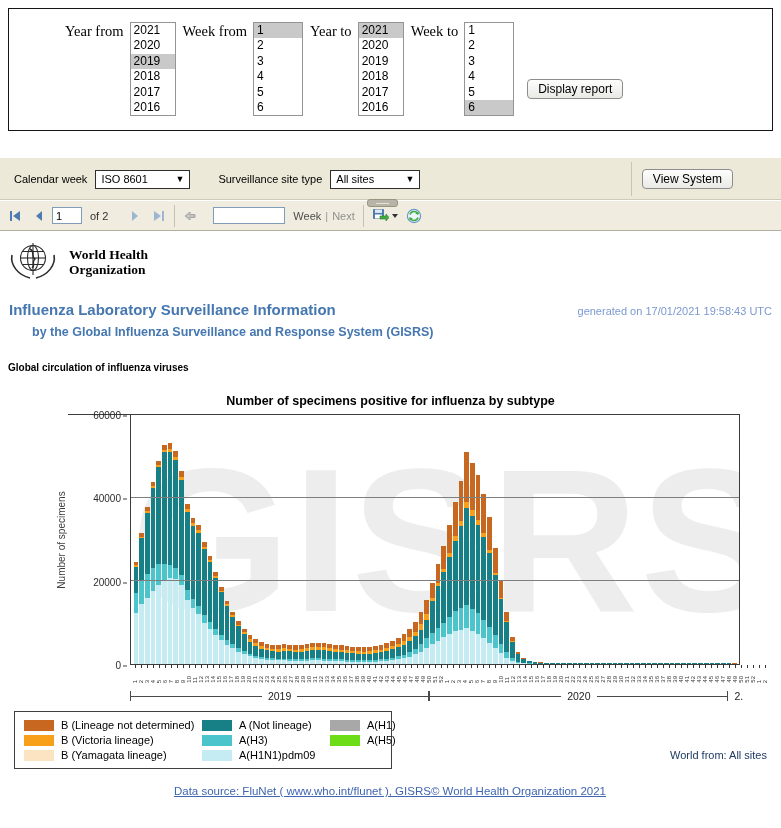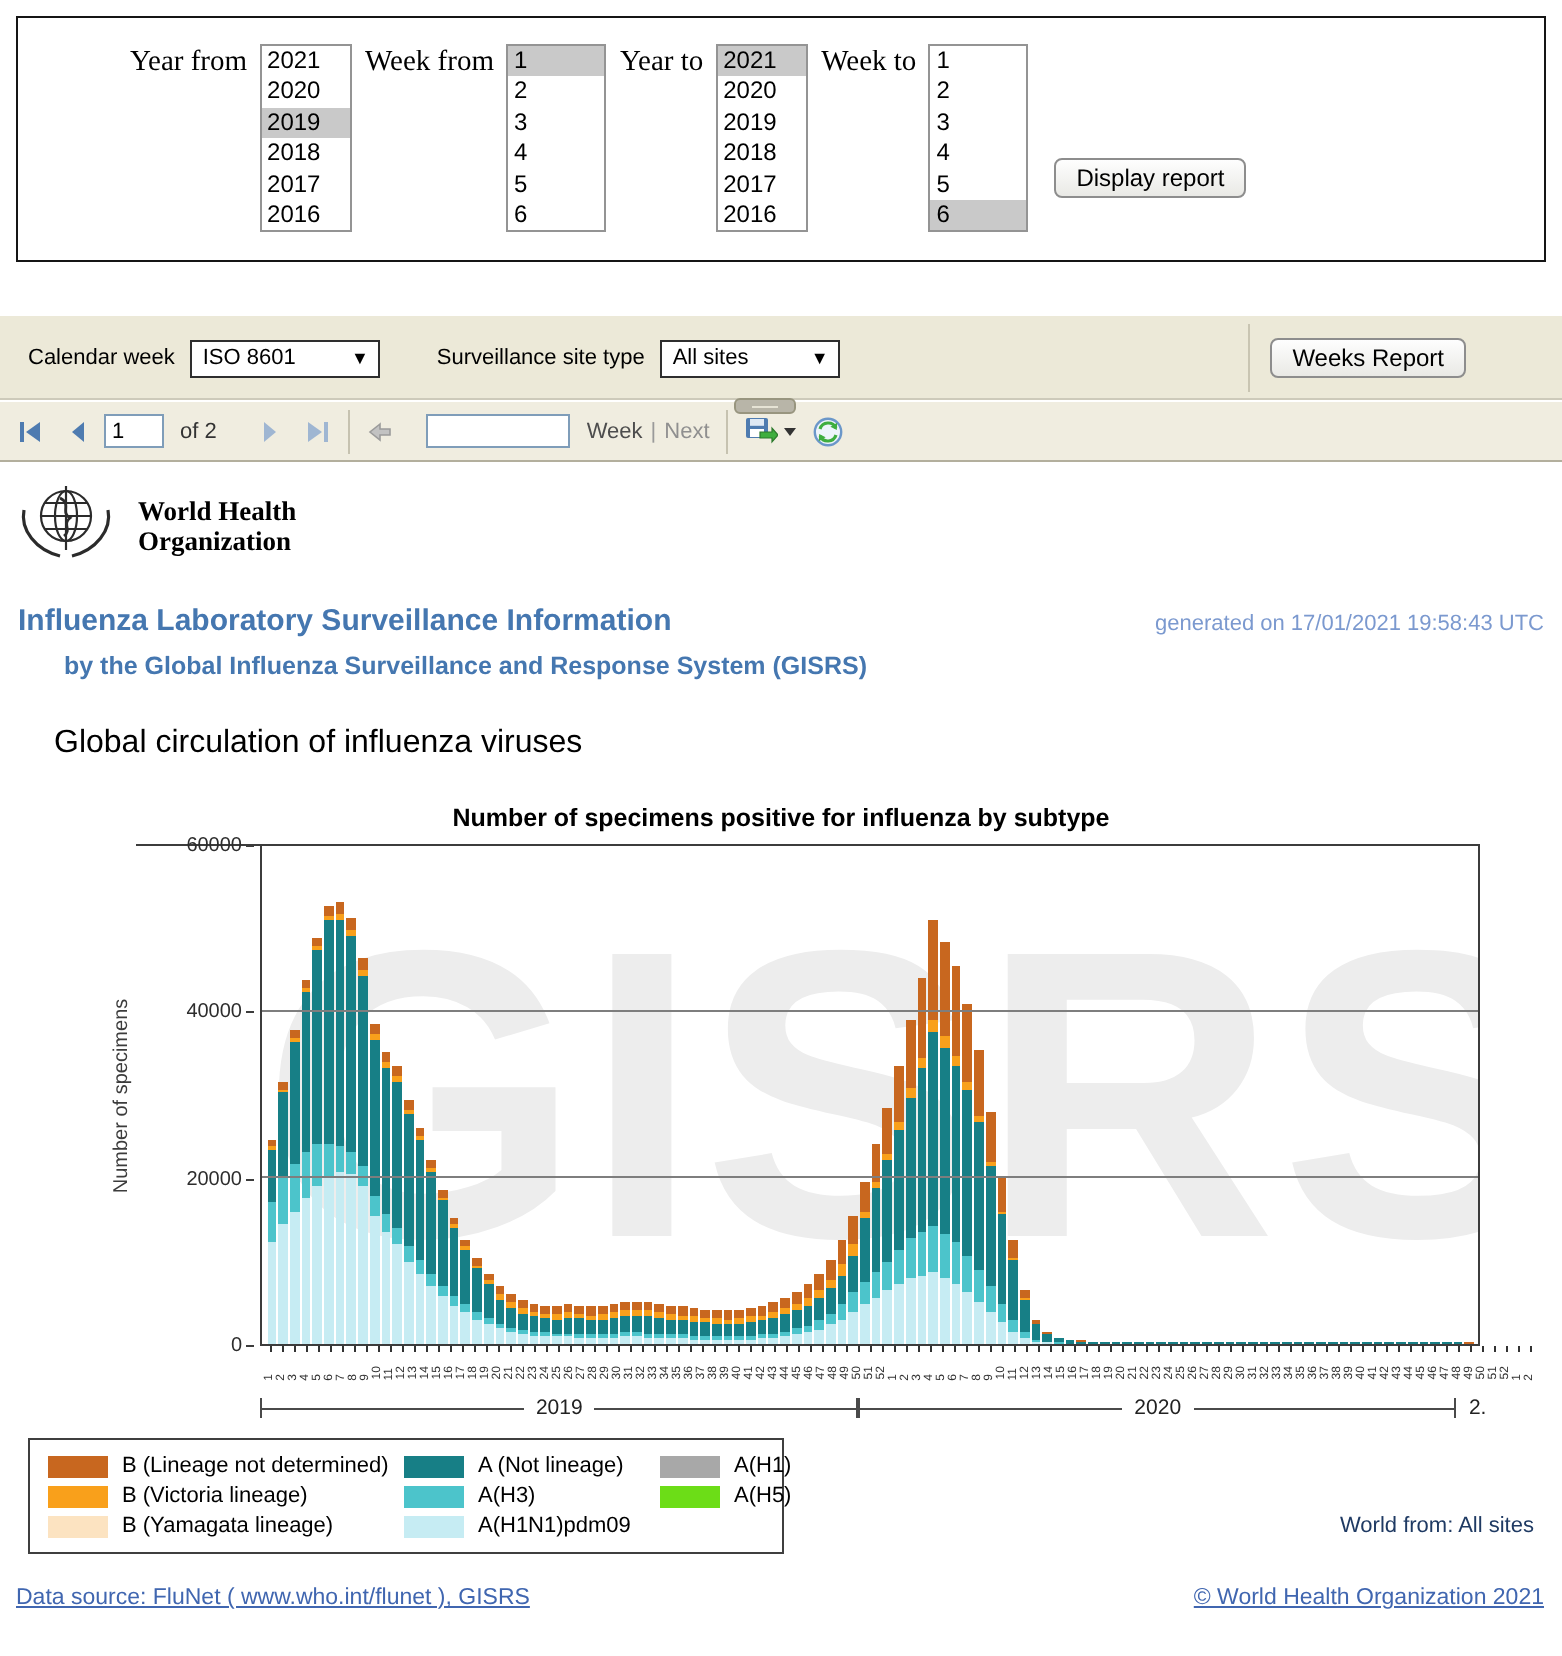--- a/index.html
+++ b/index.html
@@ -52,21 +52,21 @@
     background:#b8b5a8; border:1px solid #98957f; border-radius:3px;
   }
   .hthumb i { display:block; width:13px; height:1px; background:#e6e3d5; margin:3px auto 0; }
   
   .who-row { display:flex; align-items:center; gap:11px; margin:10px 0 0 8px; }
   .who-name { font-weight:bold; font-size:13.5px; line-height:1.1;font-family:Liberation Serif, serif; }
   .title-row { display:flex; justify-content:space-between; align-items:baseline; margin:16px 9px 0; }
   .rpt-title { color:#4577b0; font-weight:bold; font-size:15px; }
   .generated { color:#7b99cf; font-size:11px; }
   .rpt-subtitle { color:#4577b0; font-weight:bold; font-size:12.5px; margin:7px 0 0 32px; }
-  .section-h { font-weight:normal; font-size:16px; margin:23px 0 0 27px; }
+  .section-h { font-weight:bold; font-size:10px; margin:23px 0 0 8px; }
   
   .chart-title { text-align:center; font-weight:bold; font-size:12.5px; margin-top:21px; }
   .top-rule { margin:6px 0 0 68px; width:672px; border-top:1px solid #3c3c3c; }
   .chart-row { display:flex; margin-left:38px; }
   .ycol-lab { width:46px; position:relative; }
   .ycol-lab span {
     position:absolute; left:50%; top:50%; transform:translate(-50%,-50%) rotate(-90deg);
     font-size:10px; color:#3c3c3c; white-space:nowrap;
   }
   .ycol-ticks { width:46px; position:relative; font-size:10px; color:#2d2d2d; }
@@ -98,21 +98,21 @@
   .legend-row { display:flex; margin:9px 14px 0; }
   .legend-box {
     border:1px solid #3f3f3f; width:378px; padding:7px 9px;
     display:grid; grid-auto-flow:column; grid-template-rows:repeat(3,auto);
     grid-template-columns:178px 128px auto; row-gap:3px;
   }
   .litem { display:flex; align-items:center; font-size:11px; }
   .litem i { width:30px; height:11px; margin-right:7px; flex:0 0 auto; }
   .data-from { margin-left:auto; align-self:flex-end; padding-bottom:8px; color:#1f3a63; font-size:11px; }
   
-  .footer-row { display:flex; justify-content:space-between; align-items:flex-end; margin:16px 9px 0 8px; }
+  .footer-row { display:flex; justify-content:center; align-items:flex-end; margin:16px 9px 0 8px; }
   .flink { color:#4066b0; font-size:11.5px; text-decoration:underline; }
 </style>
 </head>
 <body>
 
 <div class="form-panel">
   <span class="form-label">Year from</span>
   <div class="lb lb-year">
       <div class="opt">2021</div>
       <div class="opt">2020</div>
@@ -157,21 +157,21 @@
     <div class="ddl ddl-cal">
       <span>ISO 8601</span>
       <span class="chev">▼</span>
     </div>
     <span style="margin-left:28px;">Surveillance site type</span>
     <div class="ddl ddl-site">
       <span>All sites</span>
       <span class="chev">▼</span>
     </div>
     <div class="v-divider"></div>
-    <button class="btn view-btn">Weeks Report</button>
+    <button class="btn view-btn">View System</button>
   </div>
   <div class="nav-row">
     <span title="First page">
       <svg width="14" height="12" viewBox="0 0 14 12">
           <rect x="2" y="1" width="2" height="10" fill="#4e7bb0"></rect>
           <path d="M12 1 L5 6 L12 11 Z" fill="#4e7bb0"></path>
         </svg>
     </span>
     <span class="nav-gap"></span>
     <span title="Previous page">

